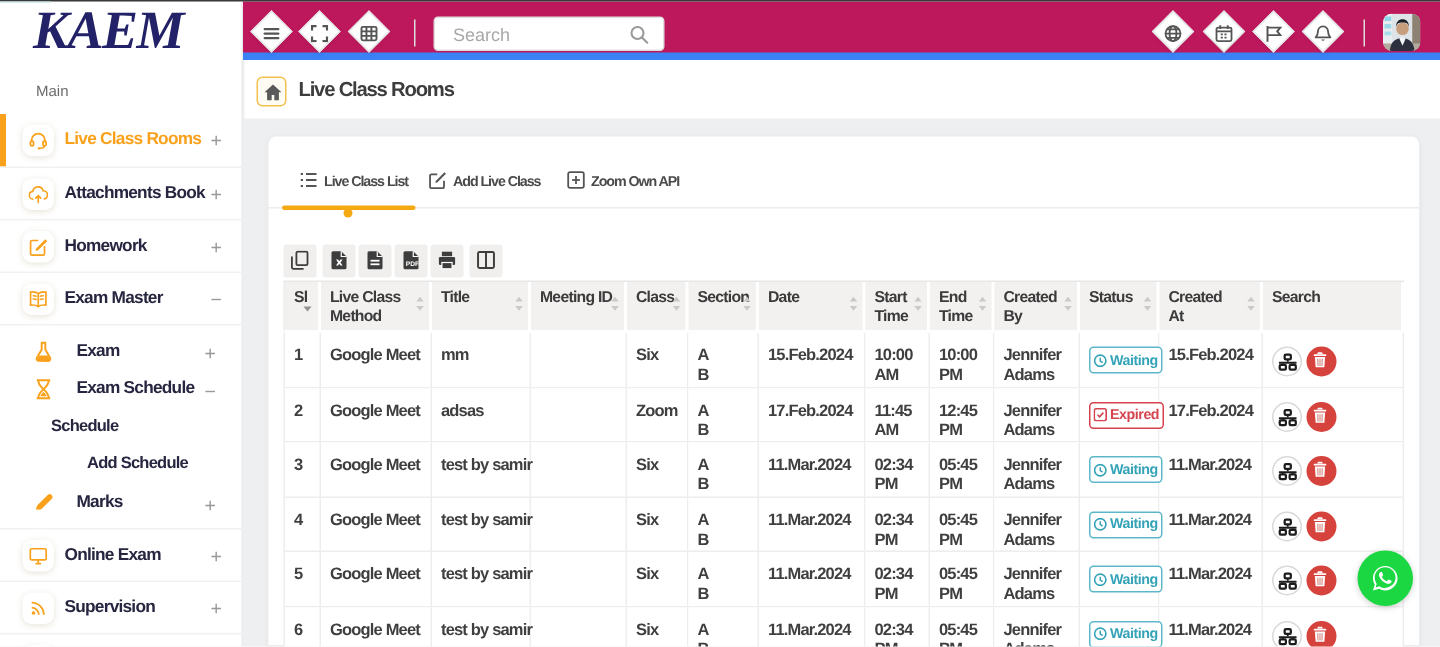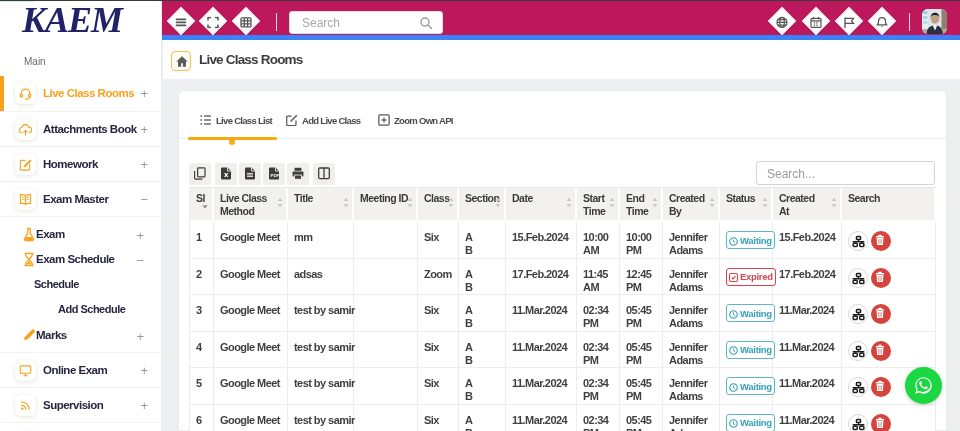--- a/index.html
+++ b/index.html
@@ -20,21 +20,21 @@
 .logo { font-family:"Liberation Serif", serif; font-style:italic; font-weight:bold; font-size:36px; color:#232268; position:absolute; left:22px; top:-2px; letter-spacing:-1px; }
 .mainlbl { position:absolute; left:12px; top:55px; font-size:10px; color:#6b6b6b;margin-left:12px; }
 .mi { position:absolute; left:0; width:162px; height:35px; }
 .mi .ib { position:absolute; left:15px; top:7px; width:21px; height:21px; background:#fff; border-radius:6px; box-shadow:0 1px 4px rgba(120,100,40,.18); }
 .mi .ib svg { position:absolute; left:4px; top:4px; }
 .mi .lbl { position:absolute; left:43px; top:11px; font-size:11.5px; font-weight:bold; letter-spacing:-0.5px; color:#262640; }
 .mi .pm { position:absolute; right:14px; top:10px; font-size:13px; color:#999; font-weight:normal; }
 .mi.active .lbl { color:#f9a11b; }
 .mi .bar { position:absolute; left:0; top:0; width:4px; height:35px; background:#f9a11b; }
 .mdiv { position:absolute; left:0; width:162px; height:1px; background:#f1f1f1; }
-.smi .lbl { left:36px; }
+.smi .lbl { left:51px; }
 .smi .sic { position:absolute; left:22px; top:4px; }
 
 .bc { position:absolute; left:163px; top:40px; width:797px; height:39px; background:#fff; z-index:5; }
 .homebox { position:absolute; left:8px; top:11px; width:20px; height:20px; border:1px solid #f2c14e; background:#fffdf3; border-radius:4px; }
 .homebox svg { position:absolute; left:3px; top:3px; }
 .bc .title { position:absolute; left:36px; top:12px; font-size:13.5px; font-weight:bold; letter-spacing:-0.8px; color:#3d3d3d; }
 
 .card { position:absolute; left:178px; top:90px; width:769px; height:341px; background:#fff; border-radius:6px 6px 0 0; border:1px solid #ececec; box-shadow:0 1px 3px rgba(0,0,0,.04); }
 .tabs { position:absolute; left:0; top:0; width:767px; height:48px; }
 .tab { position:absolute; top:23px; font-size:9.5px; font-weight:bold; letter-spacing:-0.7px; color:#4a4a4a; }
@@ -371,23 +371,20 @@
           <rect x="0.6" y="4.4" width="10.8" height="5.2" rx="0.8"></rect>
           <rect x="2.6" y="8" width="6.8" height="4.2" fill="#3d3d3d" stroke="#fff" stroke-width="0.8"></rect>
         </g>
       </svg>
     </div>
   <div class="tbtn" style="left:134px;">
       <svg width="12" height="13" viewBox="0 0 12 13">
         <rect x="0.7" y="1" width="10.6" height="10.6" rx="1" fill="none" stroke="#3d3d3d" stroke-width="1.3"></rect>
         <line x1="6" y1="1" x2="6" y2="11.6" stroke="#3d3d3d" stroke-width="1.3"></line>
       </svg>
-    </div>
-  <div class="tsearch">
-      <span>Search...</span>
     </div>
 
   <table>
     <colgroup>
       <col style="width:25px">
         <col style="width:74px">
         <col style="width:66px">
         <col style="width:64px">
         <col style="width:41px">
         <col style="width:47px">

